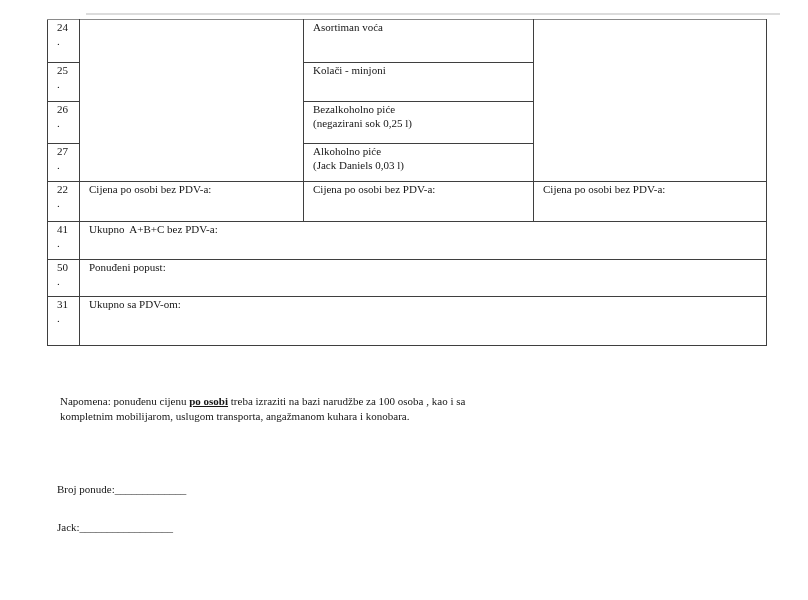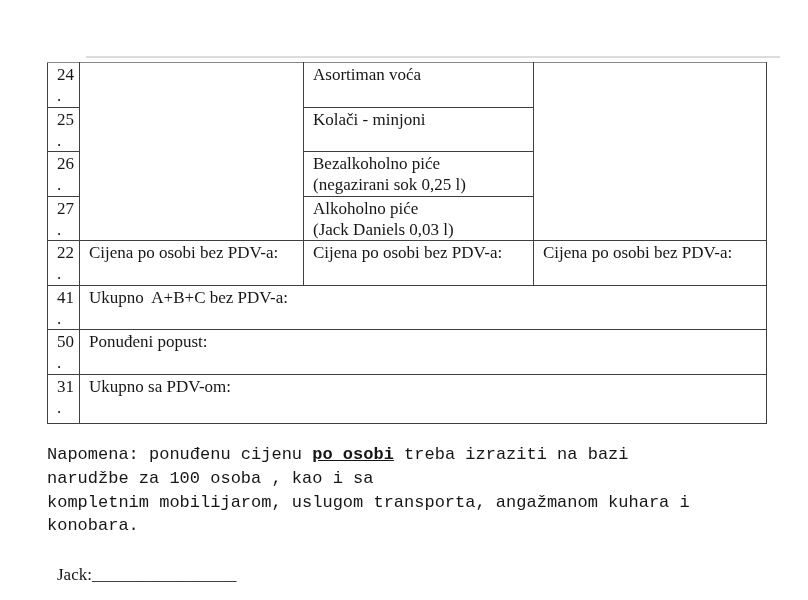--- a/index.html
+++ b/index.html
@@ -2,24 +2,23 @@
 <html><head>
 <meta charset="utf-8">
 <style>
   html, body { margin: 0; padding: 0; background: #ffffff; }
   .page {
     position: relative;
     width: 808px;
     height: 540px;
     background: #ffffff;
     font-family: "Liberation Serif", serif;
-    font-size: 17px;
+    font-size: 11px;
     color: #161616;
     overflow: hidden;
-    margin-top: 43px;
   }
   .artifact-line {
     position: absolute;
     left: 86px;
     top: 13px;
     width: 694px;
     height: 2px;
     background: #dcdcdc;
   }
   table.offer {
@@ -40,26 +39,25 @@
   table.offer tr.first > td { border-top-color: #8a8a8a; }
   td.num {
     padding: 1px 2px 0 5px;
     white-space: pre-line;
     line-height: 1.38;
   }
   td.item { white-space: pre-line; }
   td.bold { font-weight: normal; white-space: pre-wrap; }
   .note {
     position: absolute;
-    left: 47px;
+    left: 60px;
     top: 383px;
     width: 662px;
     line-height: 1.4;
     white-space: pre-wrap;
-    font-family: Liberation Mono, monospace;
   }
   .note .emph { font-weight: bold; text-decoration: underline; }
   .field { position: absolute; left: 57px; line-height: 1.4; }
   .field-offer-number { top: 482px; }
   .field-date { top: 520px; }
   .field-signature { top: 558px; }
 </style>
 </head>
 <body>
 
@@ -120,17 +118,18 @@
       <td class="num">31
 .</td>
       <td class="bold" colspan="3">Ukupno sa PDV-om:</td>
     </tr>
   </tbody>
     </table>
 
   <p class="note"><span>Napomena: ponuđenu cijenu </span><span class="emph">po osobi</span><span> treba izraziti na bazi narudžbe za 100 osoba , kao i sa
 kompletnim mobilijarom, uslugom transporta, angažmanom kuhara i konobara.</span></p>
 
+  <div class="field field-offer-number"><span>Broj ponude:</span><span>_____________</span></div>
 
   <div class="field field-date"><span>Jack:</span><span>_________________</span></div>
 
 
 </div>
 
 </body></html>

